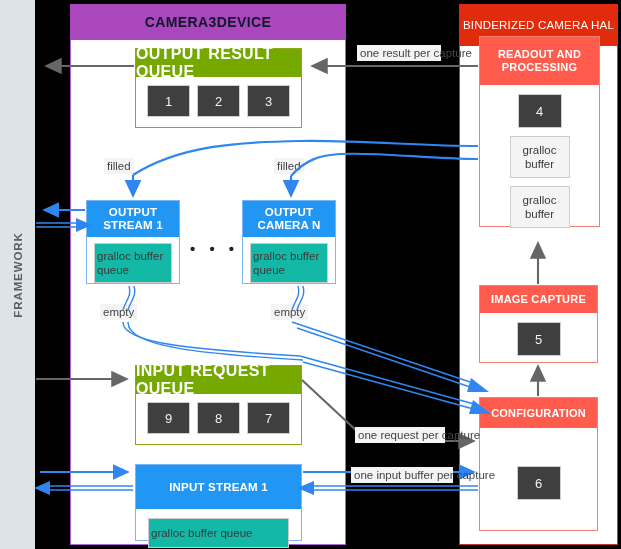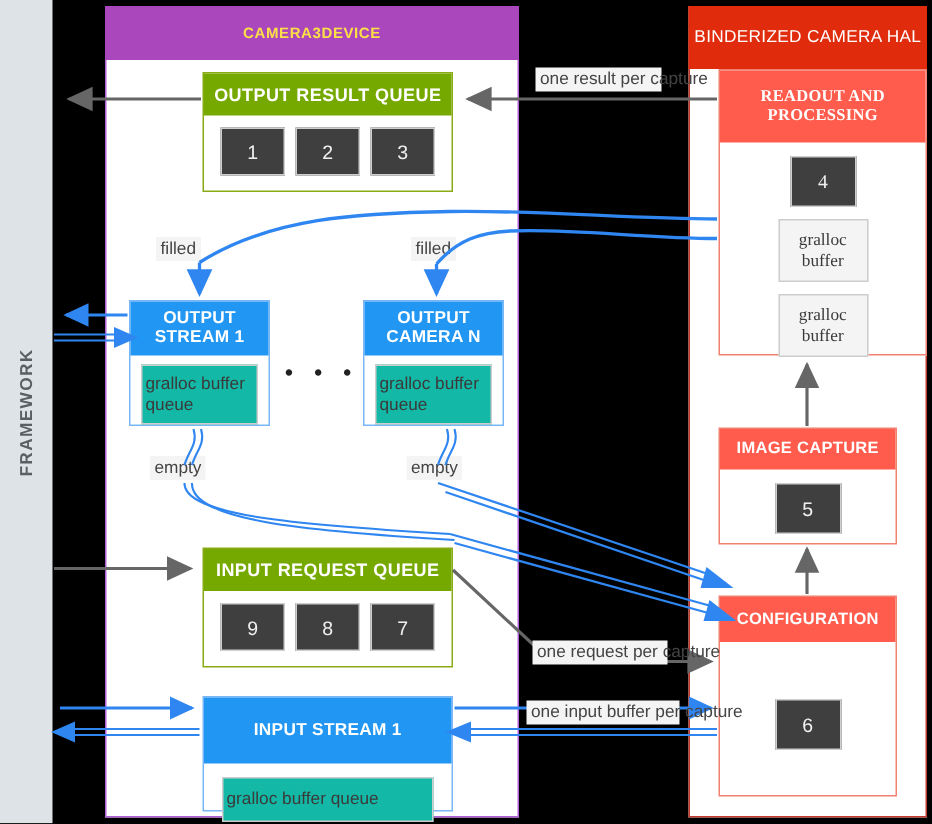--- a/index.html
+++ b/index.html
@@ -9,33 +9,33 @@
   
   #framework{position:absolute;left:0;top:0;width:35px;height:549px;background:#dde3e6;}
   #framework .vtext{position:absolute;left:50%;top:50%;transform:translate(-50%,-50%) rotate(-90deg);
       white-space:nowrap;font-size:11.5px;font-weight:bold;color:#5a5f63;letter-spacing:.9px;}
 
   
   #c3d{position:absolute;left:70px;top:4px;width:276px;height:541px;background:#fff;
        border:1px solid #b05fd8;box-sizing:border-box;}
   #c3d-head{position:absolute;left:70px;top:4px;width:276px;height:36px;background:#ab47bc;
        box-sizing:border-box;display:flex;align-items:center;justify-content:center;}
-  #c3d-head span{color:#fde047;font-size:10px;font-weight:bold;letter-spacing:.4px;}
+  #c3d-head span{color:#0f172a;font-size:14px;font-weight:bold;letter-spacing:.4px;}
 
   
   #hal{position:absolute;left:459px;top:4px;width:159px;height:541px;background:#fff;
        border:1px solid #c0392b;box-sizing:border-box;}
   #hal-head{position:absolute;left:459px;top:4px;width:159px;height:42px;background:#e02b0c;
        box-sizing:border-box;display:flex;align-items:center;justify-content:center;text-align:center;}
   #hal-head span{color:#fff;font-size:11.5px;font-weight:normal;line-height:14px;letter-spacing:.2px;}
 
   
   .qbox{position:absolute;background:#fff;border:1px solid #8aab16;box-sizing:border-box;}
   .qhead{height:28px;background:#76a900;display:flex;align-items:center;justify-content:center;}
-  .qhead span{color:#fff;font-size:12px;font-weight:bold;letter-spacing:.3px;}
+  .qhead span{color:#fff;font-size:16px;font-weight:bold;letter-spacing:.3px;}
   .qslots{display:flex;gap:7px;justify-content:center;padding:8px 0 9px 0;}
   .slot{width:43px;height:32px;background:#3f3f3f;border:1px solid #cfcfcf;box-sizing:border-box;
         color:#f0f0f0;font-size:13px;display:flex;align-items:center;justify-content:center;}
 
   
   .sbox{position:absolute;background:#fff;border:1px solid #7ab6f5;box-sizing:border-box;}
   .shead{background:#2196f3;display:flex;align-items:center;justify-content:center;text-align:center;}
   .shead span{color:#fff;font-size:11.5px;font-weight:bold;line-height:13px;letter-spacing:.2px;}
   .gbq{margin:6px 7px 8px 7px;border:1px solid #cdcdcd;background:#14b8a6;text-align:left;
        color:#3a3a3a;font-size:11.5px;line-height:14px;padding:5px 2px;}
@@ -118,21 +118,21 @@
     </div>
   </div>
 
   <div class="sbox" style="left:135px;top:464px;width:167px;height:77px;">
     <div class="shead" style="height:44px;">
       <span>INPUT STREAM 1</span>
     </div>
     <div class="gbq" style="margin:9px 12px;padding:7px 2px;">gralloc buffer queue</div>
   </div>
 
-  <div class="hbox" style="left:479px;top:46px;width:139px;height:191px;font-family:Liberation Serif, serif;">
+  <div class="hbox" style="left:479px;top:36px;width:121px;height:191px;">
     <div class="hhead" style="height:48px;">
       <span>READOUT AND PROCESSING</span>
     </div>
     <div class="hslot">4</div>
     <div class="gbuf">gralloc buffer</div>
     <div class="gbuf">gralloc buffer</div>
   </div>
 
   <div class="hbox" style="left:479px;top:285px;width:119px;height:78px;">
     <div class="hhead" style="height:27px;">

